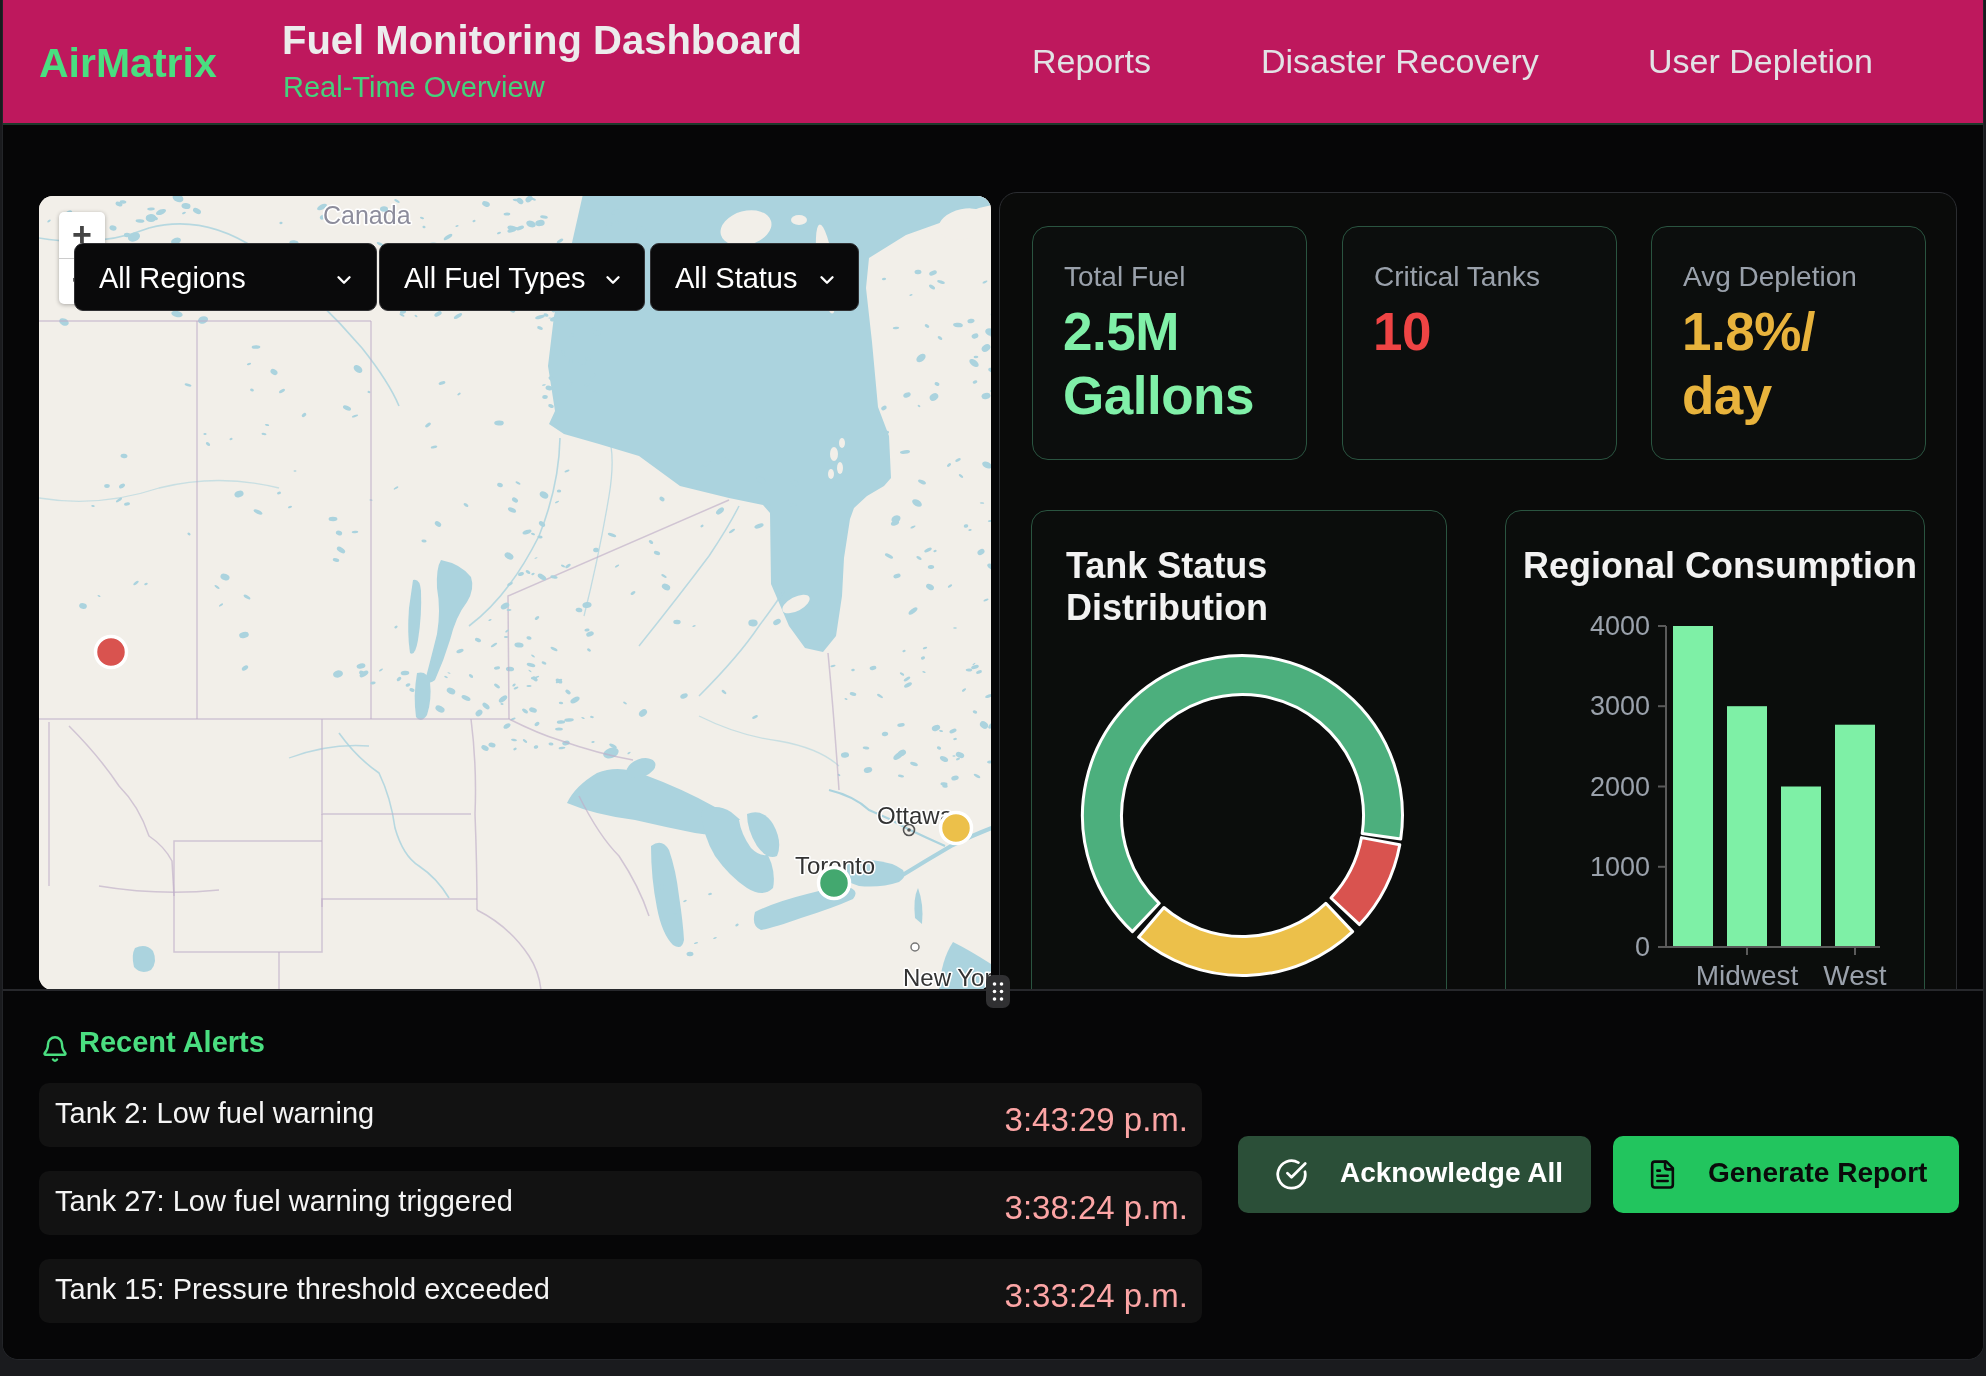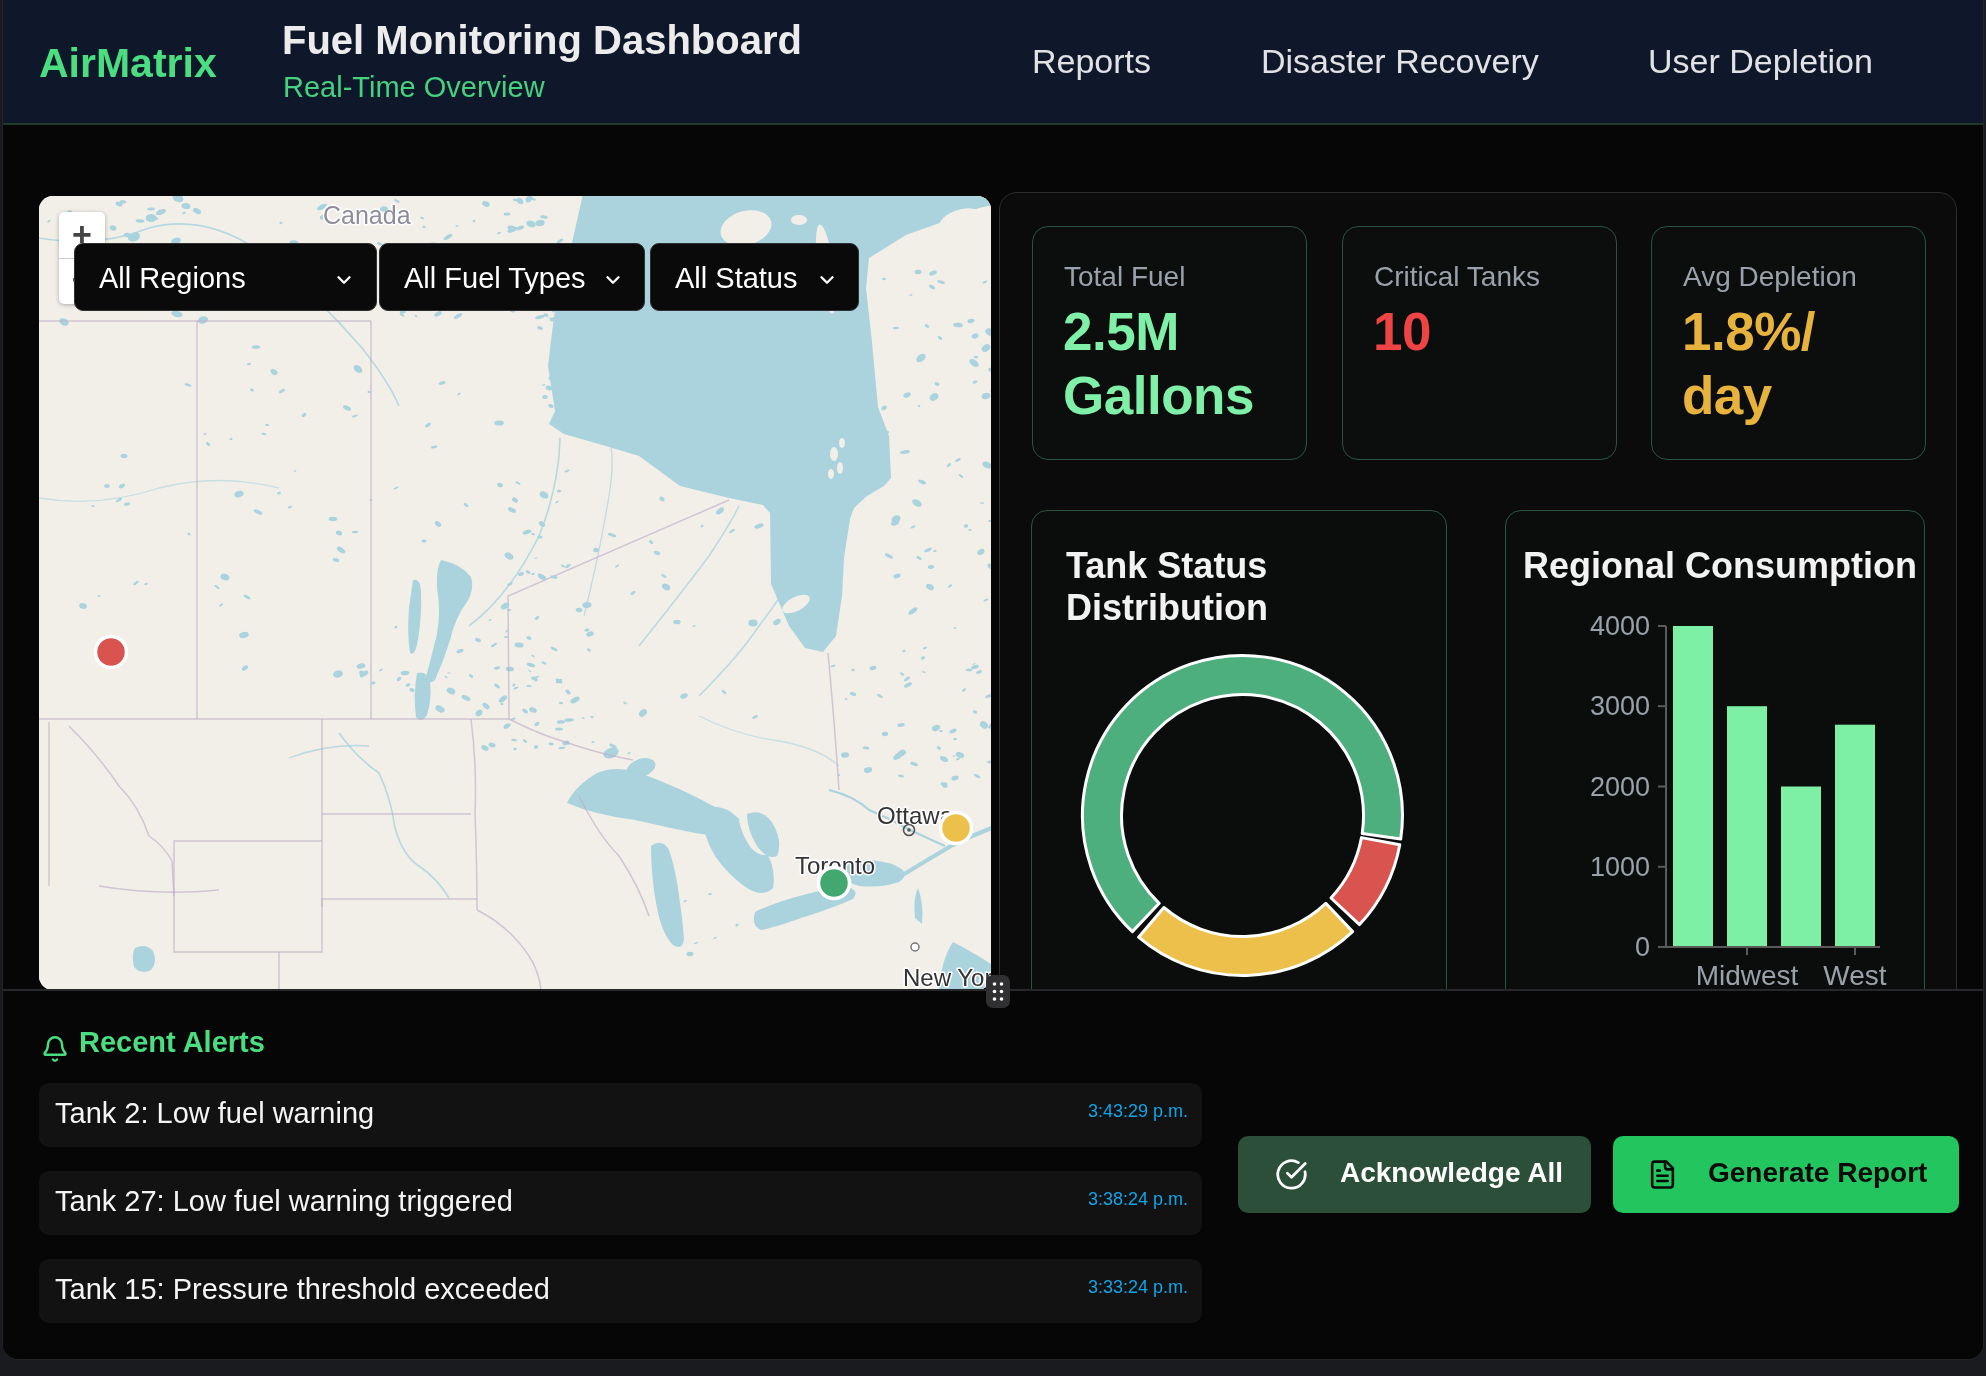--- a/index.html
+++ b/index.html
@@ -1,19 +1,19 @@
 <!DOCTYPE html>
 <html><head>
 <meta charset="utf-8">
 <style>
   * { margin:0; padding:0; box-sizing:border-box; }
   html,body { width:1986px; height:1376px; background:#1a1b1e; font-family:"Liberation Sans", sans-serif; overflow:hidden; }
   #app { position:absolute; left:2px; top:0; width:1982px; height:1360px; background:#060607; border:1px solid #232529; border-top:none; border-radius:0 0 16px 16px; overflow:hidden; }
   
-  #header { position:absolute; left:0; top:0; width:100%; height:125px; border-bottom:2px solid #1d3a2b; background:#0f172a;padding-left:11px; }
+  #header { position:absolute; left:0; top:0; width:100%; height:125px; border-bottom:2px solid #1d3a2b; background:#be185d;padding-left:11px; }
   .logo { position:absolute; left:36px; top:40px; font-size:41px; font-weight:bold; color:#4ade80; letter-spacing:0px; }
   .title { position:absolute; left:279px; top:18px; font-size:40px; font-weight:bold; color:#ececec; }
   .subtitle { position:absolute; left:280px; top:71px; font-size:29px; color:#45d17d; }
   .nav { position:absolute; top:42px; font-size:34px; color:#e2e2e5; }
   
   #map { position:absolute; left:36px; top:196px; width:952px; height:794px; border-radius:14px; overflow:hidden; background:#f1eee8; }
   .zoomctl { position:absolute; left:20px; top:16px; width:46px; height:92px; background:#fff; border-radius:5px; box-shadow:0 1px 4px rgba(0,0,0,.3); }
   .zoomctl .sep { position:absolute; left:0; top:46px; width:100%; height:1px; background:#ccc; }
   .zplus { position:absolute; left:0; top:0; width:46px; height:46px; color:#444; font-size:34px; font-weight:bold; text-align:center; line-height:44px; }
   .zminus { position:absolute; left:0; top:46px; width:46px; height:46px; color:#444; font-size:34px; font-weight:bold; text-align:center; line-height:42px; }
@@ -27,21 +27,21 @@
   .ccard { position:absolute; top:317px; height:500px; background:#0b0d0c; border:1.5px solid #2a5440; border-radius:16px; }
   .ctitle { position:absolute; left:34px; top:34px; font-size:36px; font-weight:bold; color:#f2f2f2; }
   
   #divider { position:absolute; left:0; top:989px; width:100%; height:2px; background:#27282c; z-index:6; }
   #alertsbg { position:absolute; left:0; top:991px; width:100%; height:369px; background:#060607; z-index:5; }
   #handle { z-index:7; position:absolute; left:983px; top:975px; width:24px; height:33px; background:#303032; border-radius:7px; }
   
   #alerts-title { z-index:7; position:absolute; left:76px; top:1026px; font-size:29px; font-weight:bold; color:#4ade80; }
   .arow { z-index:7; position:absolute; left:36px; width:1163px; height:64px; background:#121212; border-radius:10px; }
   .atext { position:absolute; left:16px; top:14px; font-size:29px; color:#f5f5f5; font-weight:500; }
-  .atime { position:absolute; right:14px; top:18px; font-size:18px; color:#0ea5e9; }
+  .atime { position:absolute; right:14px; top:18px; font-size:33px; color:#fca5a5; }
   .btn { z-index:7; position:absolute; top:1136px; height:77px; border-radius:10px; font-size:28px; font-weight:bold; }
 </style>
 </head>
 <body>
 <div id="app">
   <div id="header">
     <div class="logo">AirMatrix</div>
     <div class="title">Fuel Monitoring Dashboard</div>
     <div class="subtitle">Real-Time Overview</div>
     <div class="nav" style="left:1029px;">Reports</div>

